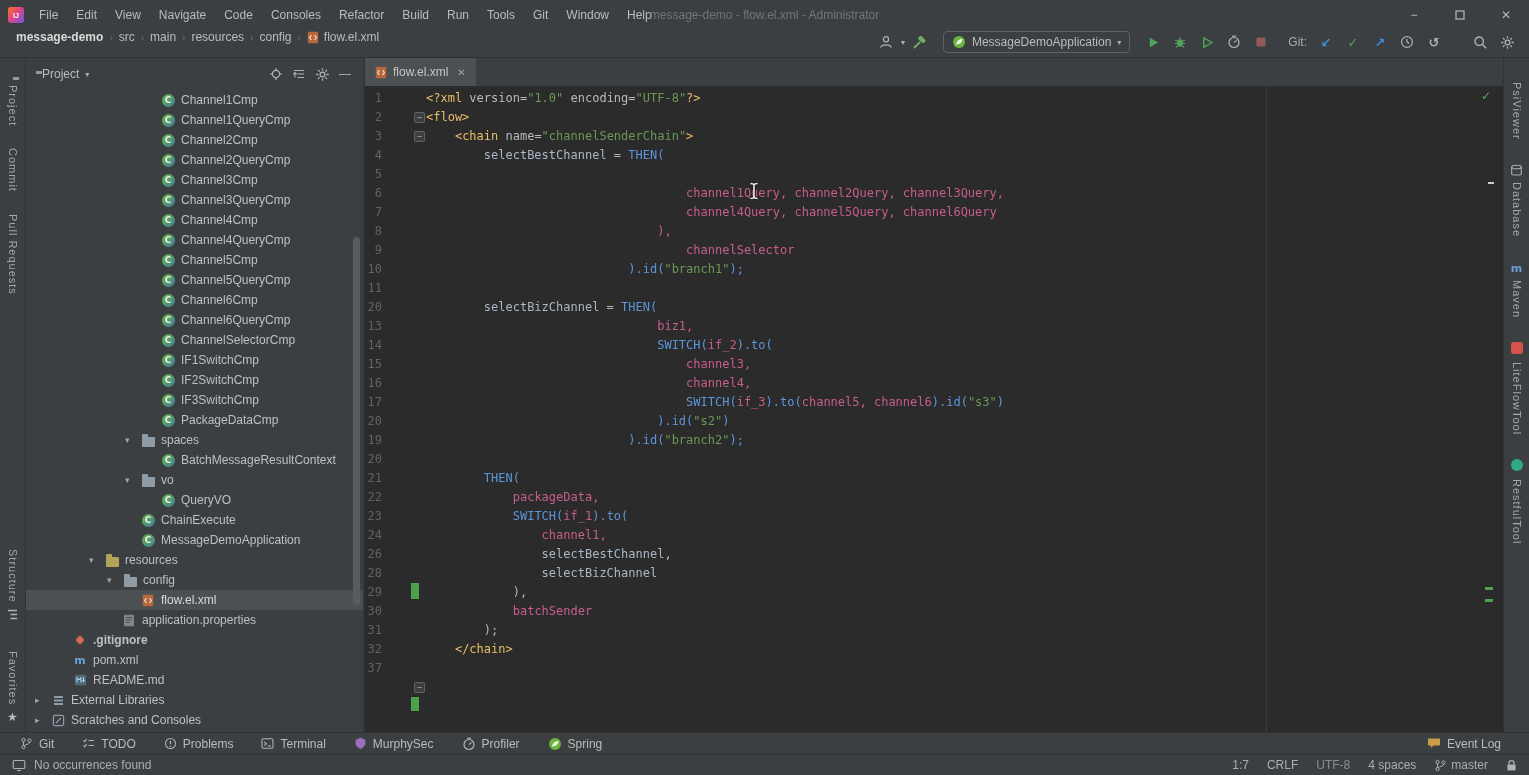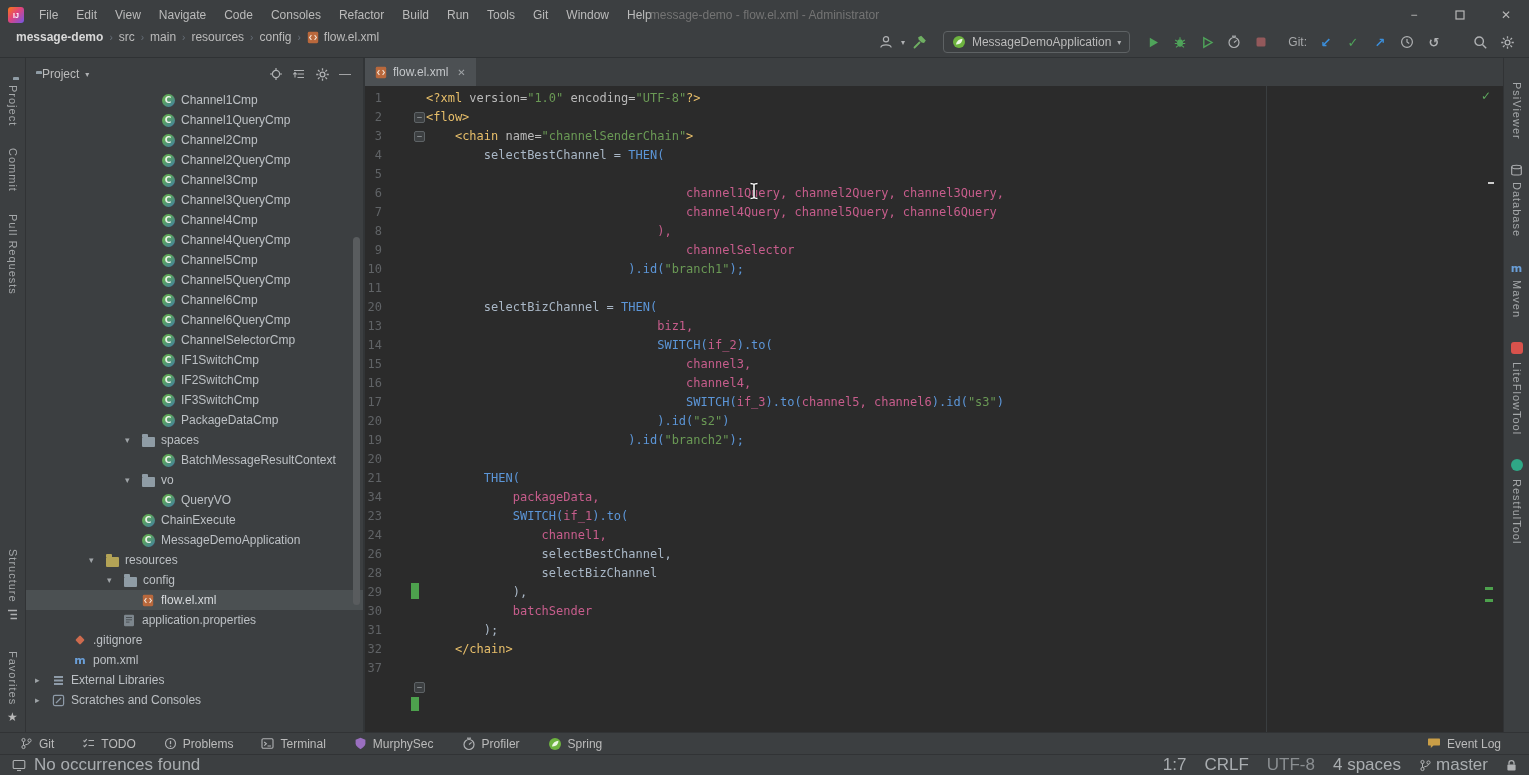--- a/index.html
+++ b/index.html
@@ -85,21 +85,21 @@
   .stripe-mark{position:absolute}
   #inspection-ok{position:absolute;right:12px;top:3px;color:#5DA85D;font-weight:bold;font-size:12px;font-family:"DejaVu Sans",sans-serif}
 
   
   #bottombar{position:absolute;left:0;right:0;top:732px;height:22px;background:#3C3F41;border-top:1px solid #313335;
              display:flex;align-items:center;padding:0 28px 0 20px}
   .bb-item{display:flex;align-items:center;gap:6px;margin-right:28px;color:#BBBBBB;white-space:nowrap}
   #bb-right{margin-left:auto;display:flex}
   #bb-right .bb-item{margin-right:0}
   #statusbar{position:absolute;left:0;right:0;top:754px;height:21px;background:#3C3F41;border-top:1px solid #313335;
-             display:flex;align-items:center;padding:0 12px;font-size:17px;color:#A9ADB0}
+             display:flex;align-items:center;padding:0 12px;font-size:12px;color:#A9ADB0}
   #status-left{display:flex;align-items:center;gap:8px}
   #status-right{margin-left:auto;display:flex;align-items:center;gap:18px}
   .st-dim{color:#8A8E91}
   .st-branch{display:flex;align-items:center;gap:4px}
 </style>
 </head>
 <body>
 
 <header id="titlebar">
   <span id="app-logo">IJ</span>
@@ -454,33 +454,42 @@
       </div>
       <div class="trow" style="padding-left: 95px;">
         <span class="ti-wrap">
           <svg width="12" height="13" viewBox="0 0 12 13">
             <rect x="1" y="0.8" width="10" height="11.4" rx="1.2" fill="#7D868D"></rect>
             <path d="M3 3.5 H9 M3 5.8 H9 M3 8.1 H6.5" stroke="#4A5054" stroke-width="1"></path>
           </svg>
         </span>
         <span class="tlabel">application.properties</span>
       </div>
-      <div class="trow" style="padding-left: 46px;">
+      <div class="trow" style="padding-left: 46px; font-weight: bold;">
         <span class="ti-wrap">
           <svg width="12" height="12" viewBox="0 0 12 12">
             <rect x="2.6" y="2.6" width="6.8" height="6.8" rx="1.2" transform="rotate(45 6 6)" fill="#CE6B4E"></rect>
           </svg>
         </span>
         <span class="tlabel">.gitignore</span>
       </div>
       <div class="trow" style="padding-left: 46px;">
         <span class="ti-wrap">
           <span class="ti-m">m</span>
         </span>
         <span class="tlabel">pom.xml</span>
+      </div>
+      <div class="trow" style="padding-left: 46px;">
+        <span class="ti-wrap">
+          <svg width="13" height="12" viewBox="0 0 13 12">
+            <rect x="0.8" y="0.8" width="11.4" height="10.4" rx="1.4" fill="#4A6B80"></rect>
+            <path d="M3 8.5 V3.5 L5 6 L7 3.5 V8.5 M9.5 3.5 V7.5 M8.2 6.4 L9.5 7.8 L10.8 6.4" stroke="#D8E4EC" stroke-width="0.9" fill="none"></path>
+          </svg>
+        </span>
+        <span class="tlabel">README.md</span>
       </div>
       <div class="trow" style="padding-left: 24px;">
         <span class="chev" style="left: 9px;">▸</span>
         <span class="ti-wrap">
           <svg width="13" height="13" viewBox="0 0 13 13">
             <path d="M2 3 H11 M2 6.5 H11 M2 10 H11" stroke="#8E9BA8" stroke-width="2"></path>
           </svg>
         </span>
         <span class="tlabel">External Libraries</span>
       </div>
@@ -528,21 +537,21 @@
         <div class="cl"><span class="ln">20</span><span class="ct">        <span class="c-def">selectBizChannel = </span><span class="c-kw">THEN(</span></span></div>
         <div class="cl"><span class="ln">13</span><span class="ct">                                <span class="c-cmp">biz1,</span></span></div>
         <div class="cl"><span class="ln">14</span><span class="ct">                                <span class="c-kw">SWITCH(</span><span class="c-cmp">if_2</span><span class="c-kw">).to(</span></span></div>
         <div class="cl"><span class="ln">15</span><span class="ct">                                    <span class="c-cmp">channel3,</span></span></div>
         <div class="cl"><span class="ln">16</span><span class="ct">                                    <span class="c-cmp">channel4,</span></span></div>
         <div class="cl"><span class="ln">17</span><span class="ct">                                    <span class="c-kw">SWITCH(</span><span class="c-cmp">if_3</span><span class="c-kw">).to(</span><span class="c-cmp">channel5, channel6</span><span class="c-kw">).id(</span><span class="c-str">"s3"</span><span class="c-kw">)</span></span></div>
         <div class="cl"><span class="ln">20</span><span class="ct">                                <span class="c-kw">).id(</span><span class="c-str">"s2"</span><span class="c-kw">)</span></span></div>
         <div class="cl"><span class="ln">19</span><span class="ct">                            <span class="c-kw">).id(</span><span class="c-str">"branch2"</span><span class="c-kw">);</span></span></div>
         <div class="cl"><span class="ln">20</span><span class="ct"></span></div>
         <div class="cl"><span class="ln">21</span><span class="ct">        <span class="c-kw">THEN(</span></span></div>
-        <div class="cl"><span class="ln">34</span><span class="ct">            <span class="c-cmp">packageData,</span></span></div>
+        <div class="cl"><span class="ln">22</span><span class="ct">            <span class="c-cmp">packageData,</span></span></div>
         <div class="cl"><span class="ln">23</span><span class="ct">            <span class="c-kw">SWITCH(</span><span class="c-cmp">if_1</span><span class="c-kw">).to(</span></span></div>
         <div class="cl"><span class="ln">24</span><span class="ct">                <span class="c-cmp">channel1,</span></span></div>
         <div class="cl"><span class="ln">26</span><span class="ct">                <span class="c-def">selectBestChannel,</span></span></div>
         <div class="cl"><span class="ln">28</span><span class="ct">                <span class="c-def">selectBizChannel</span></span></div>
         <div class="cl"><span class="ln">29</span><span class="ct">            <span class="c-def">),</span></span></div>
         <div class="cl"><span class="ln">30</span><span class="ct">            <span class="c-cmp">batchSender</span></span></div>
         <div class="cl"><span class="ln">31</span><span class="ct">        <span class="c-def">);</span></span></div>
         <div class="cl"><span class="ln">32</span><span class="ct">    <span class="c-tag">&lt;/chain&gt;</span></span></div>
         <div class="cl"><span class="ln">37</span><span class="ct"></span></div>
       </div>

